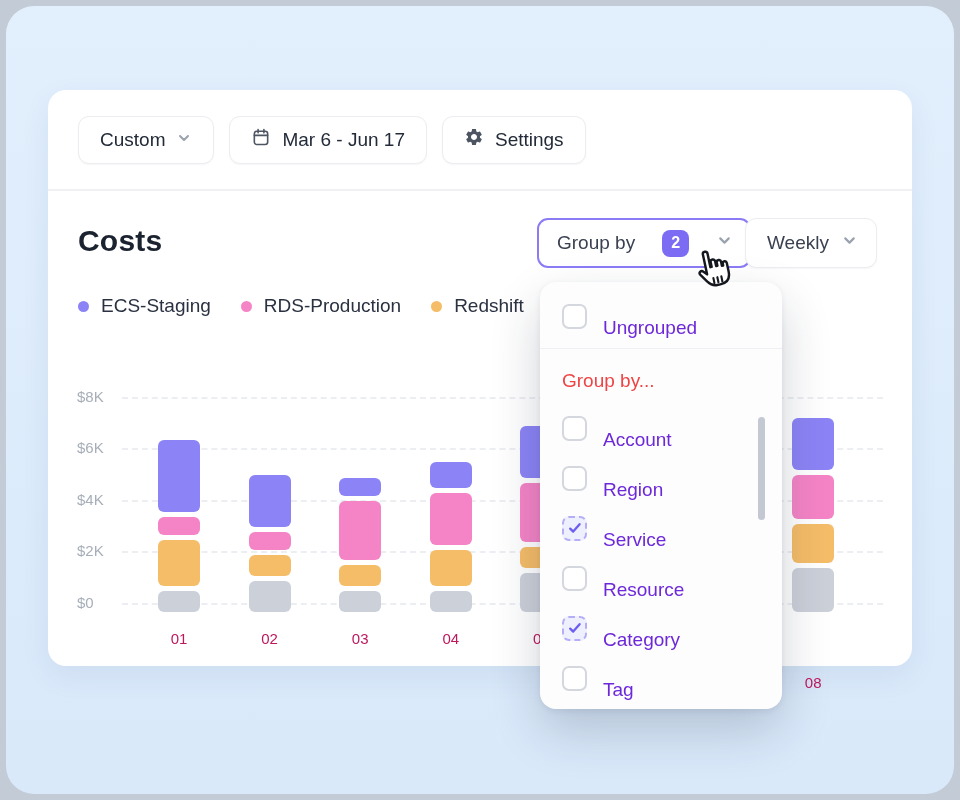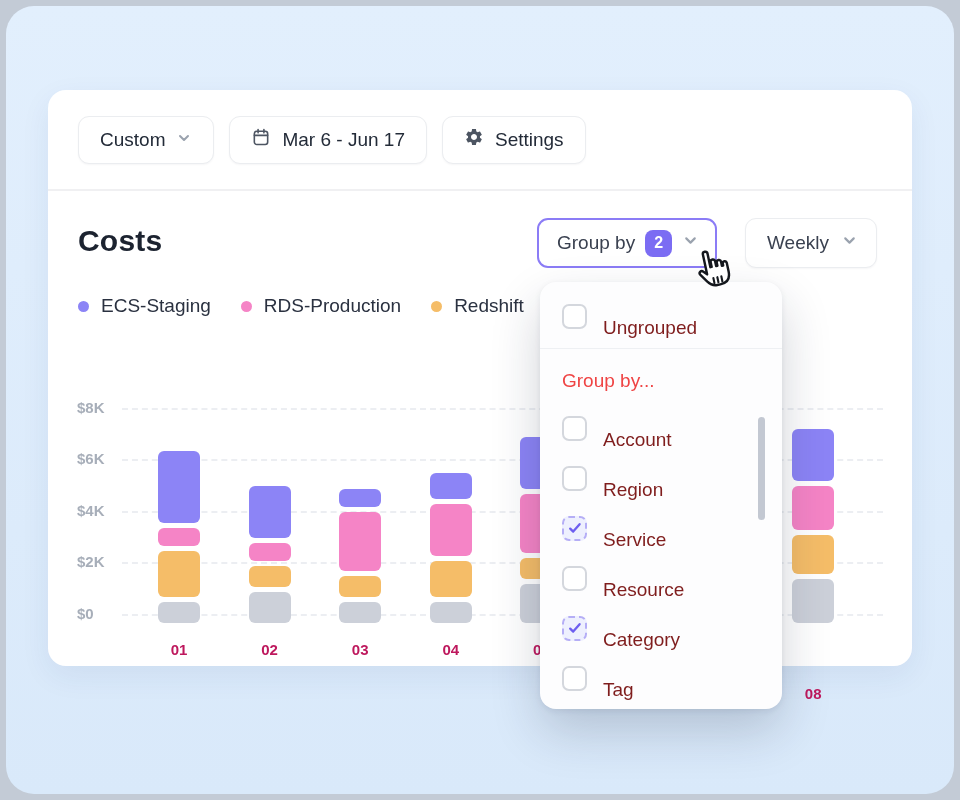--- a/index.html
+++ b/index.html
@@ -21,53 +21,53 @@
   .tbtn { height:48px; display:inline-flex; align-items:center; gap:11px;
           padding:0 21px; background:#fff; border:1px solid #ebedf0; border-radius:11px;
           font-size:19px; font-weight:500; color:#232b38; cursor:pointer;
           box-shadow:0 1px 2px rgba(16,24,40,.04); }
   .tbtn svg { flex:0 0 auto; }
 
   
   .title { position:absolute; left:30px; top:134px; font-size:30px; font-weight:700;
            color:#1c2330; letter-spacing:.2px; }
   .groupby-btn { position:absolute; left:489px; top:128px; height:50px;
-                 display:inline-flex; align-items:center; gap:10px; padding:0 16px 0 18px;
+                 display:inline-flex; align-items:center; gap:27px; padding:0 16px 0 18px;
                  background:#fff; border:2px solid #8b7cf6; border-radius:11px;
                  font-size:19px; font-weight:500; color:#3a4150; cursor:pointer; }
   .gb-badge { min-width:27px; height:27px; border-radius:8px; background:#7b6cf3;
               color:#fff; font-size:16px; font-weight:700; display:inline-flex;
               align-items:center; justify-content:center; padding:0 6px; }
   .weekly-btn { position:absolute; left:697px; top:128px; height:50px;
                 display:inline-flex; align-items:center; gap:12px; padding:0 18px 0 21px;
                 background:#fff; border:1px solid #ebedf0; border-radius:11px;
                 font-size:19px; font-weight:500; color:#3a4150; cursor:pointer;
                 box-shadow:0 1px 2px rgba(16,24,40,.04); }
 
   
   .legend { position:absolute; left:30px; top:205px; display:flex; gap:30px; }
   .legend-item { display:flex; align-items:center; gap:12px; font-size:19px;
                  font-weight:500; color:#2a3140; cursor:pointer; white-space:nowrap; }
   .legend-dot { width:11px; height:11px; border-radius:50%; }
 
   
-  .chart { position:absolute; left:0; top:15px; width:744px; height:576px;font-weight:bold; }
+  .chart { position:absolute; left:0; top:4px; width:744px; height:576px; }
   .gridline { position:absolute; left:74px; width:761px; height:0;
               border-top:2px dashed #eceef2; }
   .ytick { position:absolute; left:29px; font-size:15px; color:#a7aeb9; }
   .xtick { position:absolute; width:42px; text-align:center; font-size:15px; color:#be185d; }
   .seg { position:absolute; width:42px; border-radius:6px; }
 
   
   .panel { position:absolute; left:540px; top:282px; width:242px; height:427px;
            background:#fdfdfe; border-radius:16px; z-index:5;
            box-shadow:0 22px 50px rgba(25,35,60,.20), 0 2px 6px rgba(25,35,60,.08); }
   .row { position:absolute; left:22px; height:32px; display:flex; align-items:center;
          gap:16px; cursor:pointer; }
-  .row-label { font-size:19px; color:#7f1d1d;margin-top:23px; }
+  .row-label { font-size:19px; color:#6d28d9;margin-top:23px; }
   .cbox { width:25px; height:25px; border-radius:7px; border:2px solid #d4d7dd;
           background:#fff; display:flex; align-items:center; justify-content:center; }
   .cbox.checked { background:#eef0fe; border:2px dashed #b5aef6; }
   .panel-divider { position:absolute; left:0; top:66px; width:100%; height:0;
                    border-top:1px solid #eef0f3; }
   .section-label { position:absolute; left:22px; top:88px; font-size:19px; color:#ef4444; }
   .scroll-thumb { position:absolute; left:218px; top:135px; width:7px; height:103px;
                   border-radius:4px; background:#c3c8d2; cursor:grab; }
 
   .cursor-svg { position:absolute; left:686px; top:244px; z-index:20; pointer-events:none; }

